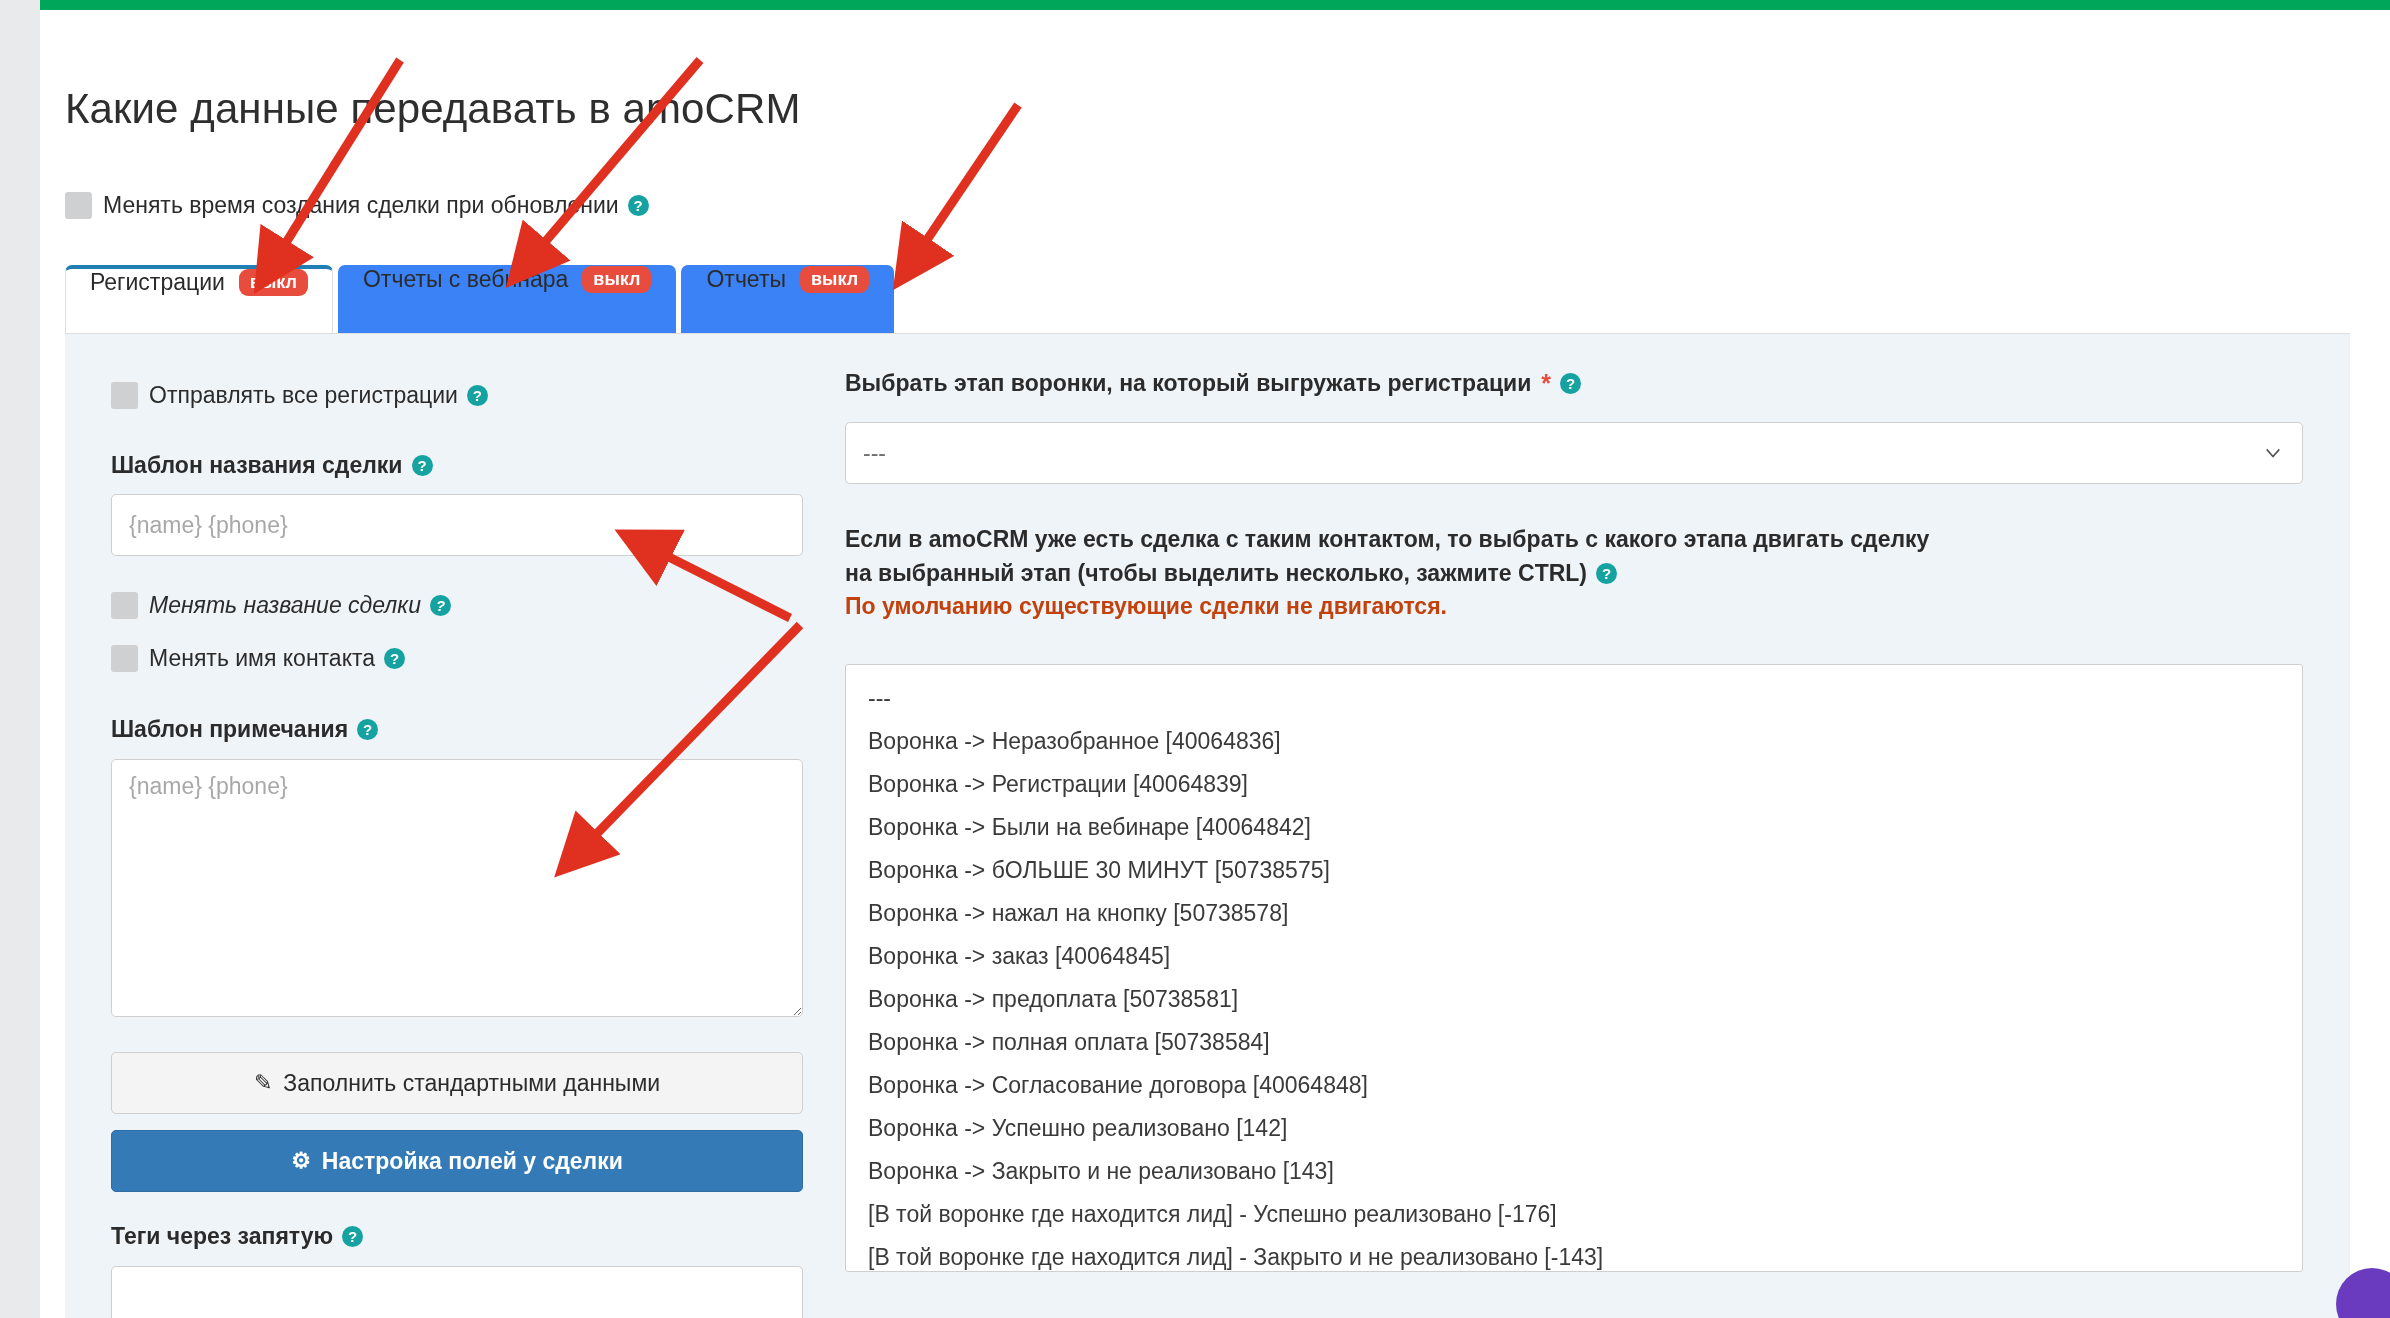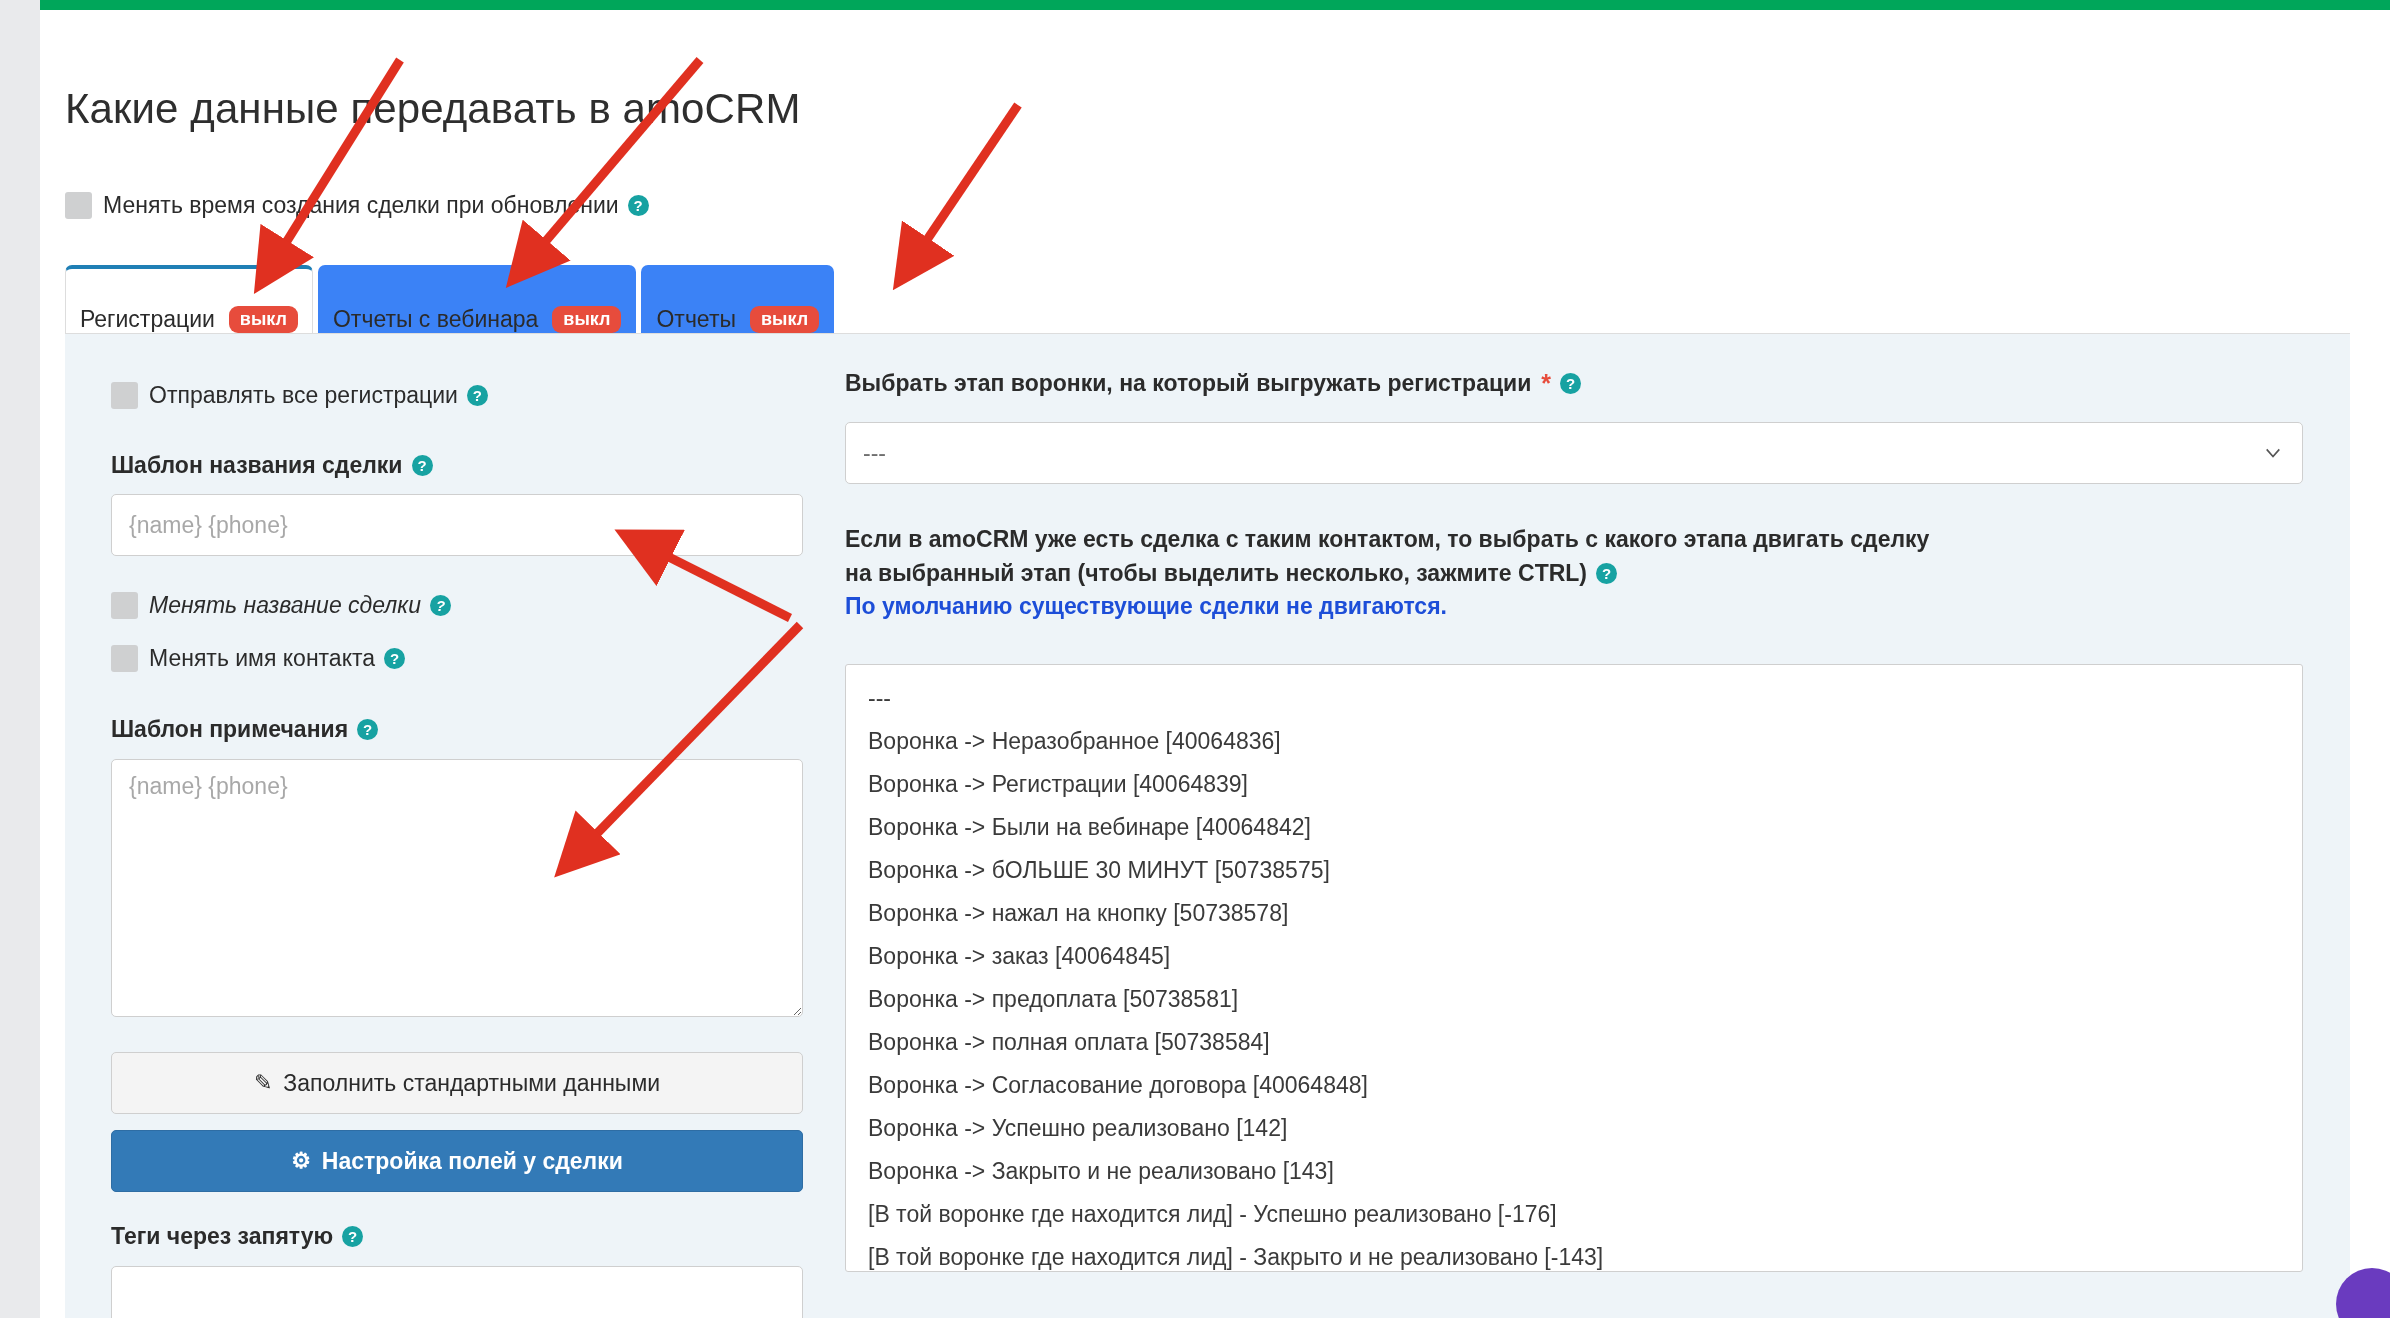--- a/index.html
+++ b/index.html
@@ -85,22 +85,22 @@
   .tabs {
     position: absolute;
     left: 25px; top: 255px;
     height: 68px;
     display: flex;
     align-items: flex-end;
   }
   .tab {
     height: 68px;
     display: flex;
-    align-items: flex-end;
-    padding: 0 14px;
+    align-items: flex-start;
+    padding: 0 24px;
     border-radius: 7px 7px 0 0;
     font-size: 23px;
     color: #2b2b2b;
     cursor: pointer;
     margin-right: 5px;
     border: 1px solid transparent;
     border-bottom: none;
     position: relative;
     white-space: nowrap;
   }
@@ -214,21 +214,21 @@
     cursor: pointer;
   }
   .chev {
     position: absolute;
     right: 20px;
     top: 50%;
     transform: translateY(-50%);
     width: 18px; height: 18px;
   }
   .warn {
-    color: #1d4ed8;
+    color: #c2410c;
     font-weight: bold;
     font-size: 23px;
     margin-top: 3px;
   }
   .multi {
     width: 1458px;
     height: 608px;
     border: 1px solid #cfcfcf;
     border-radius: 3px;
     background: #ffffff;

